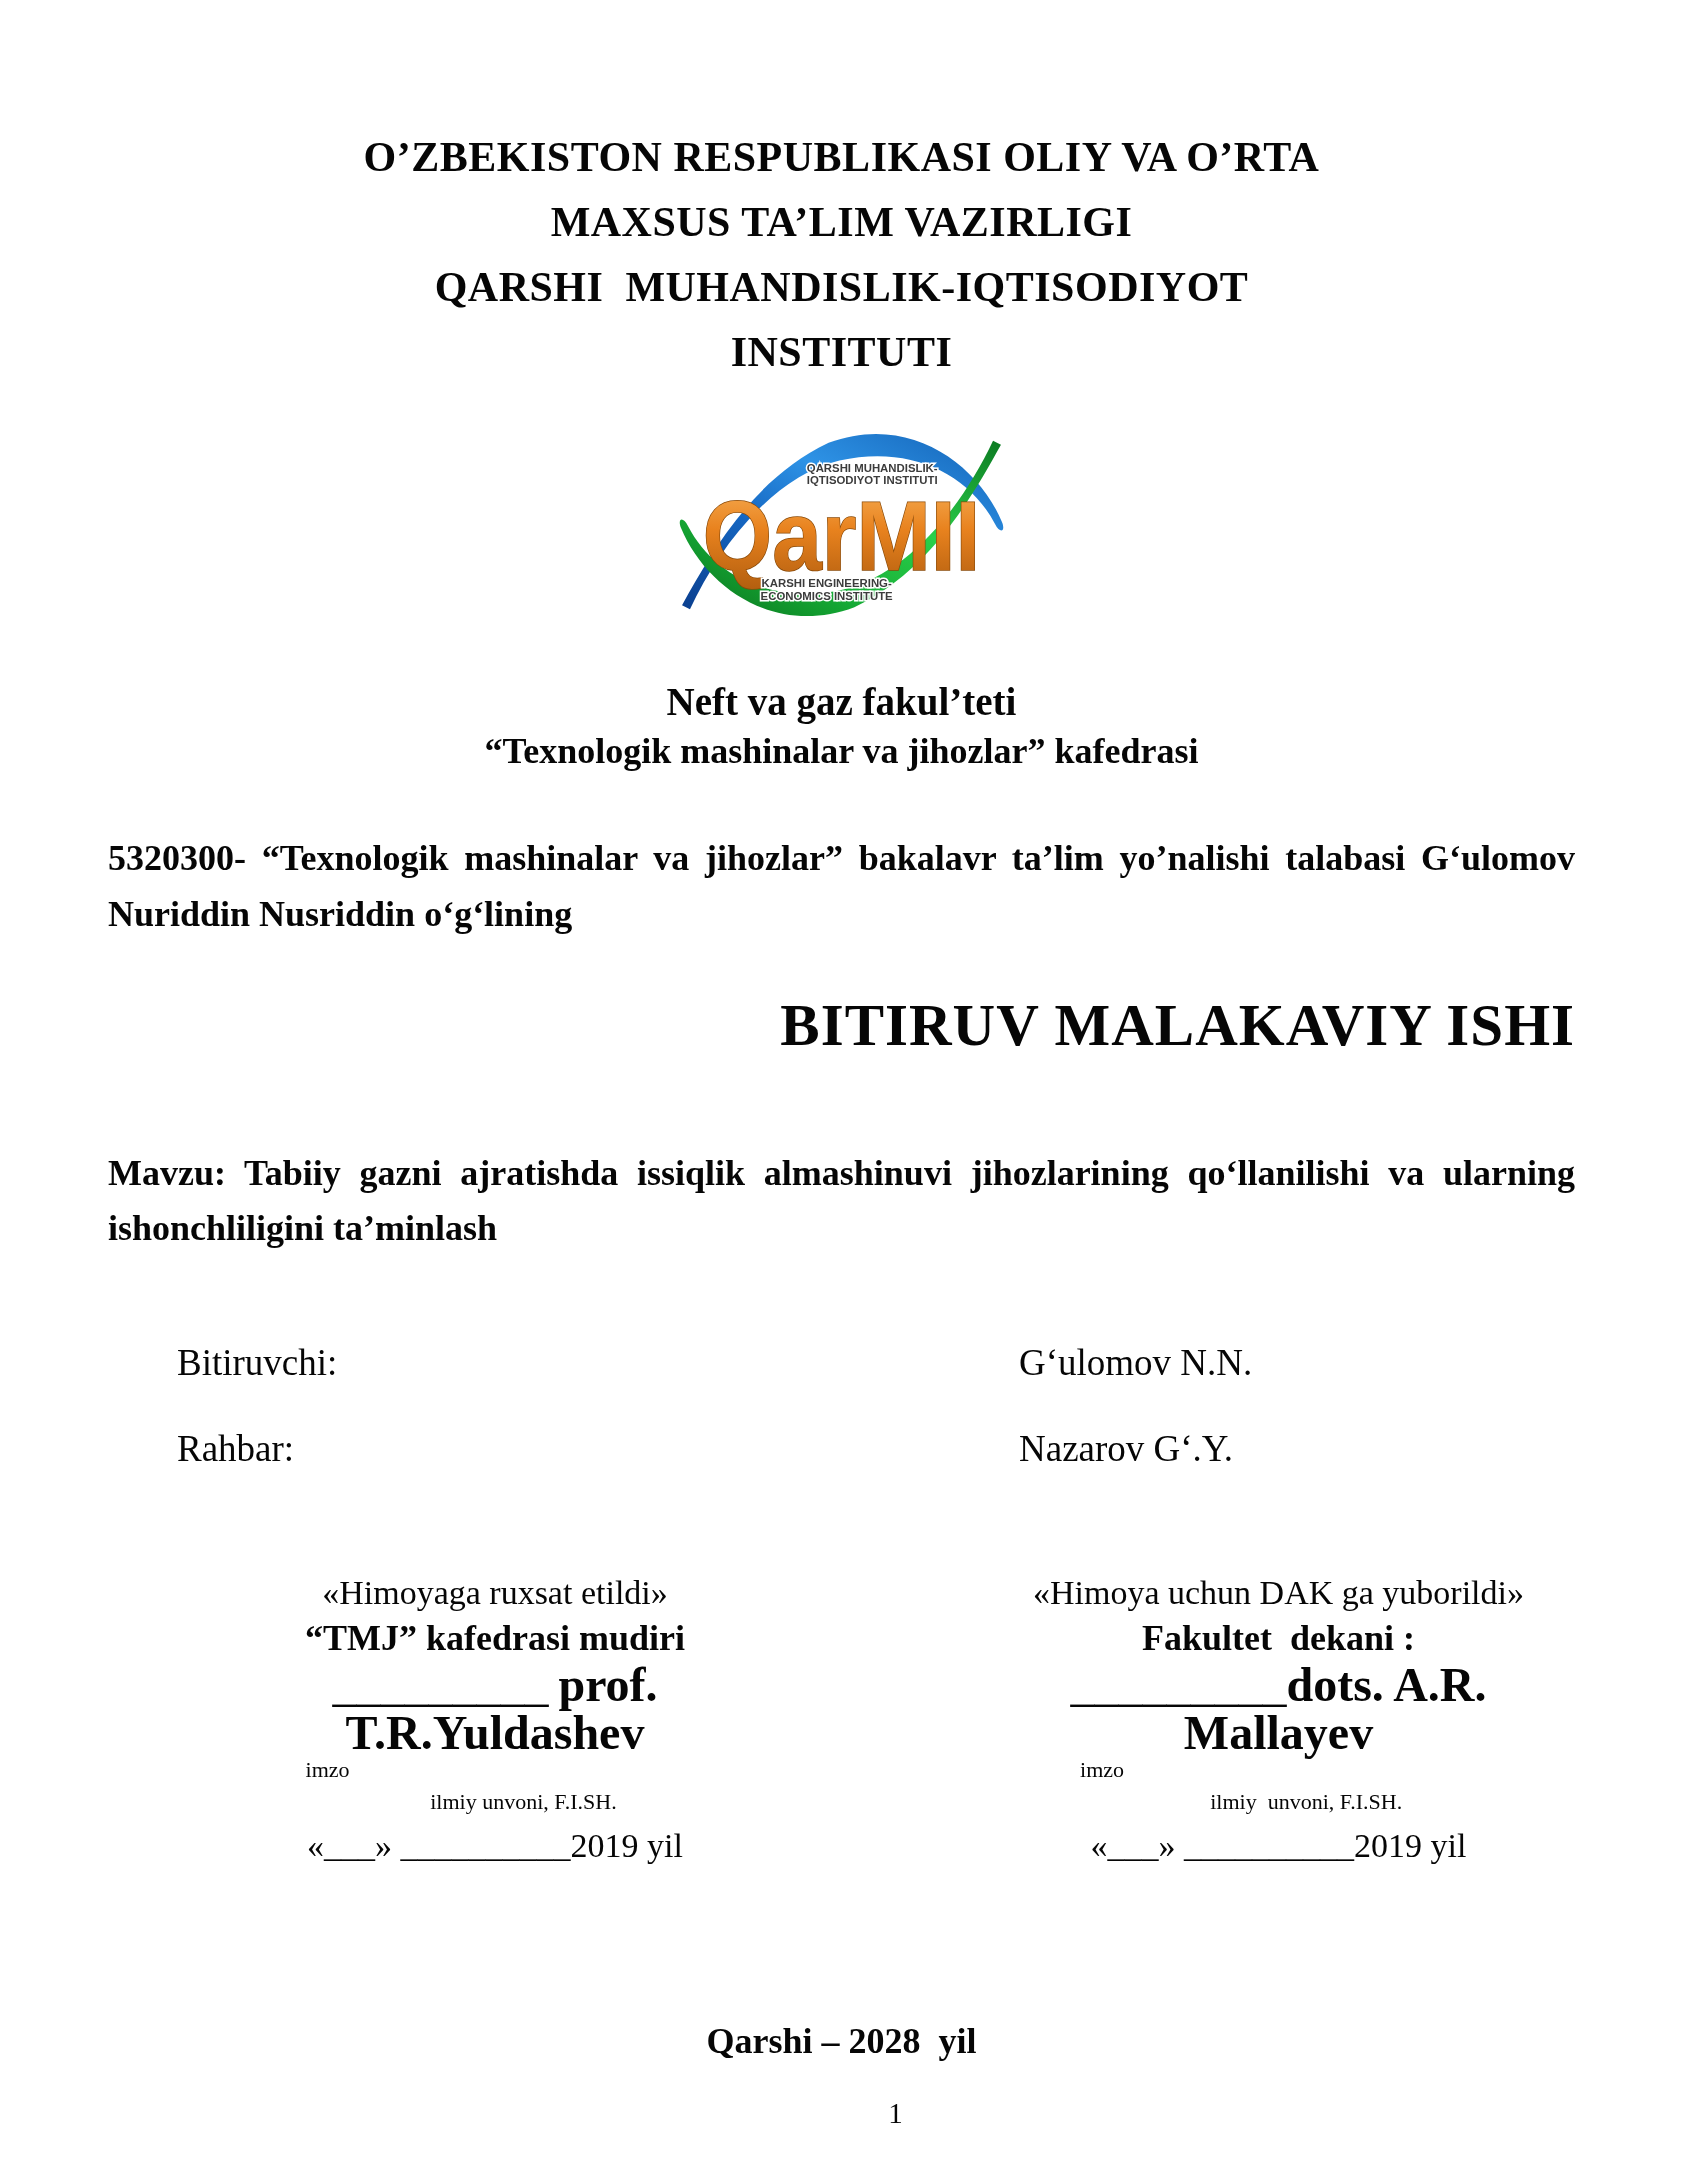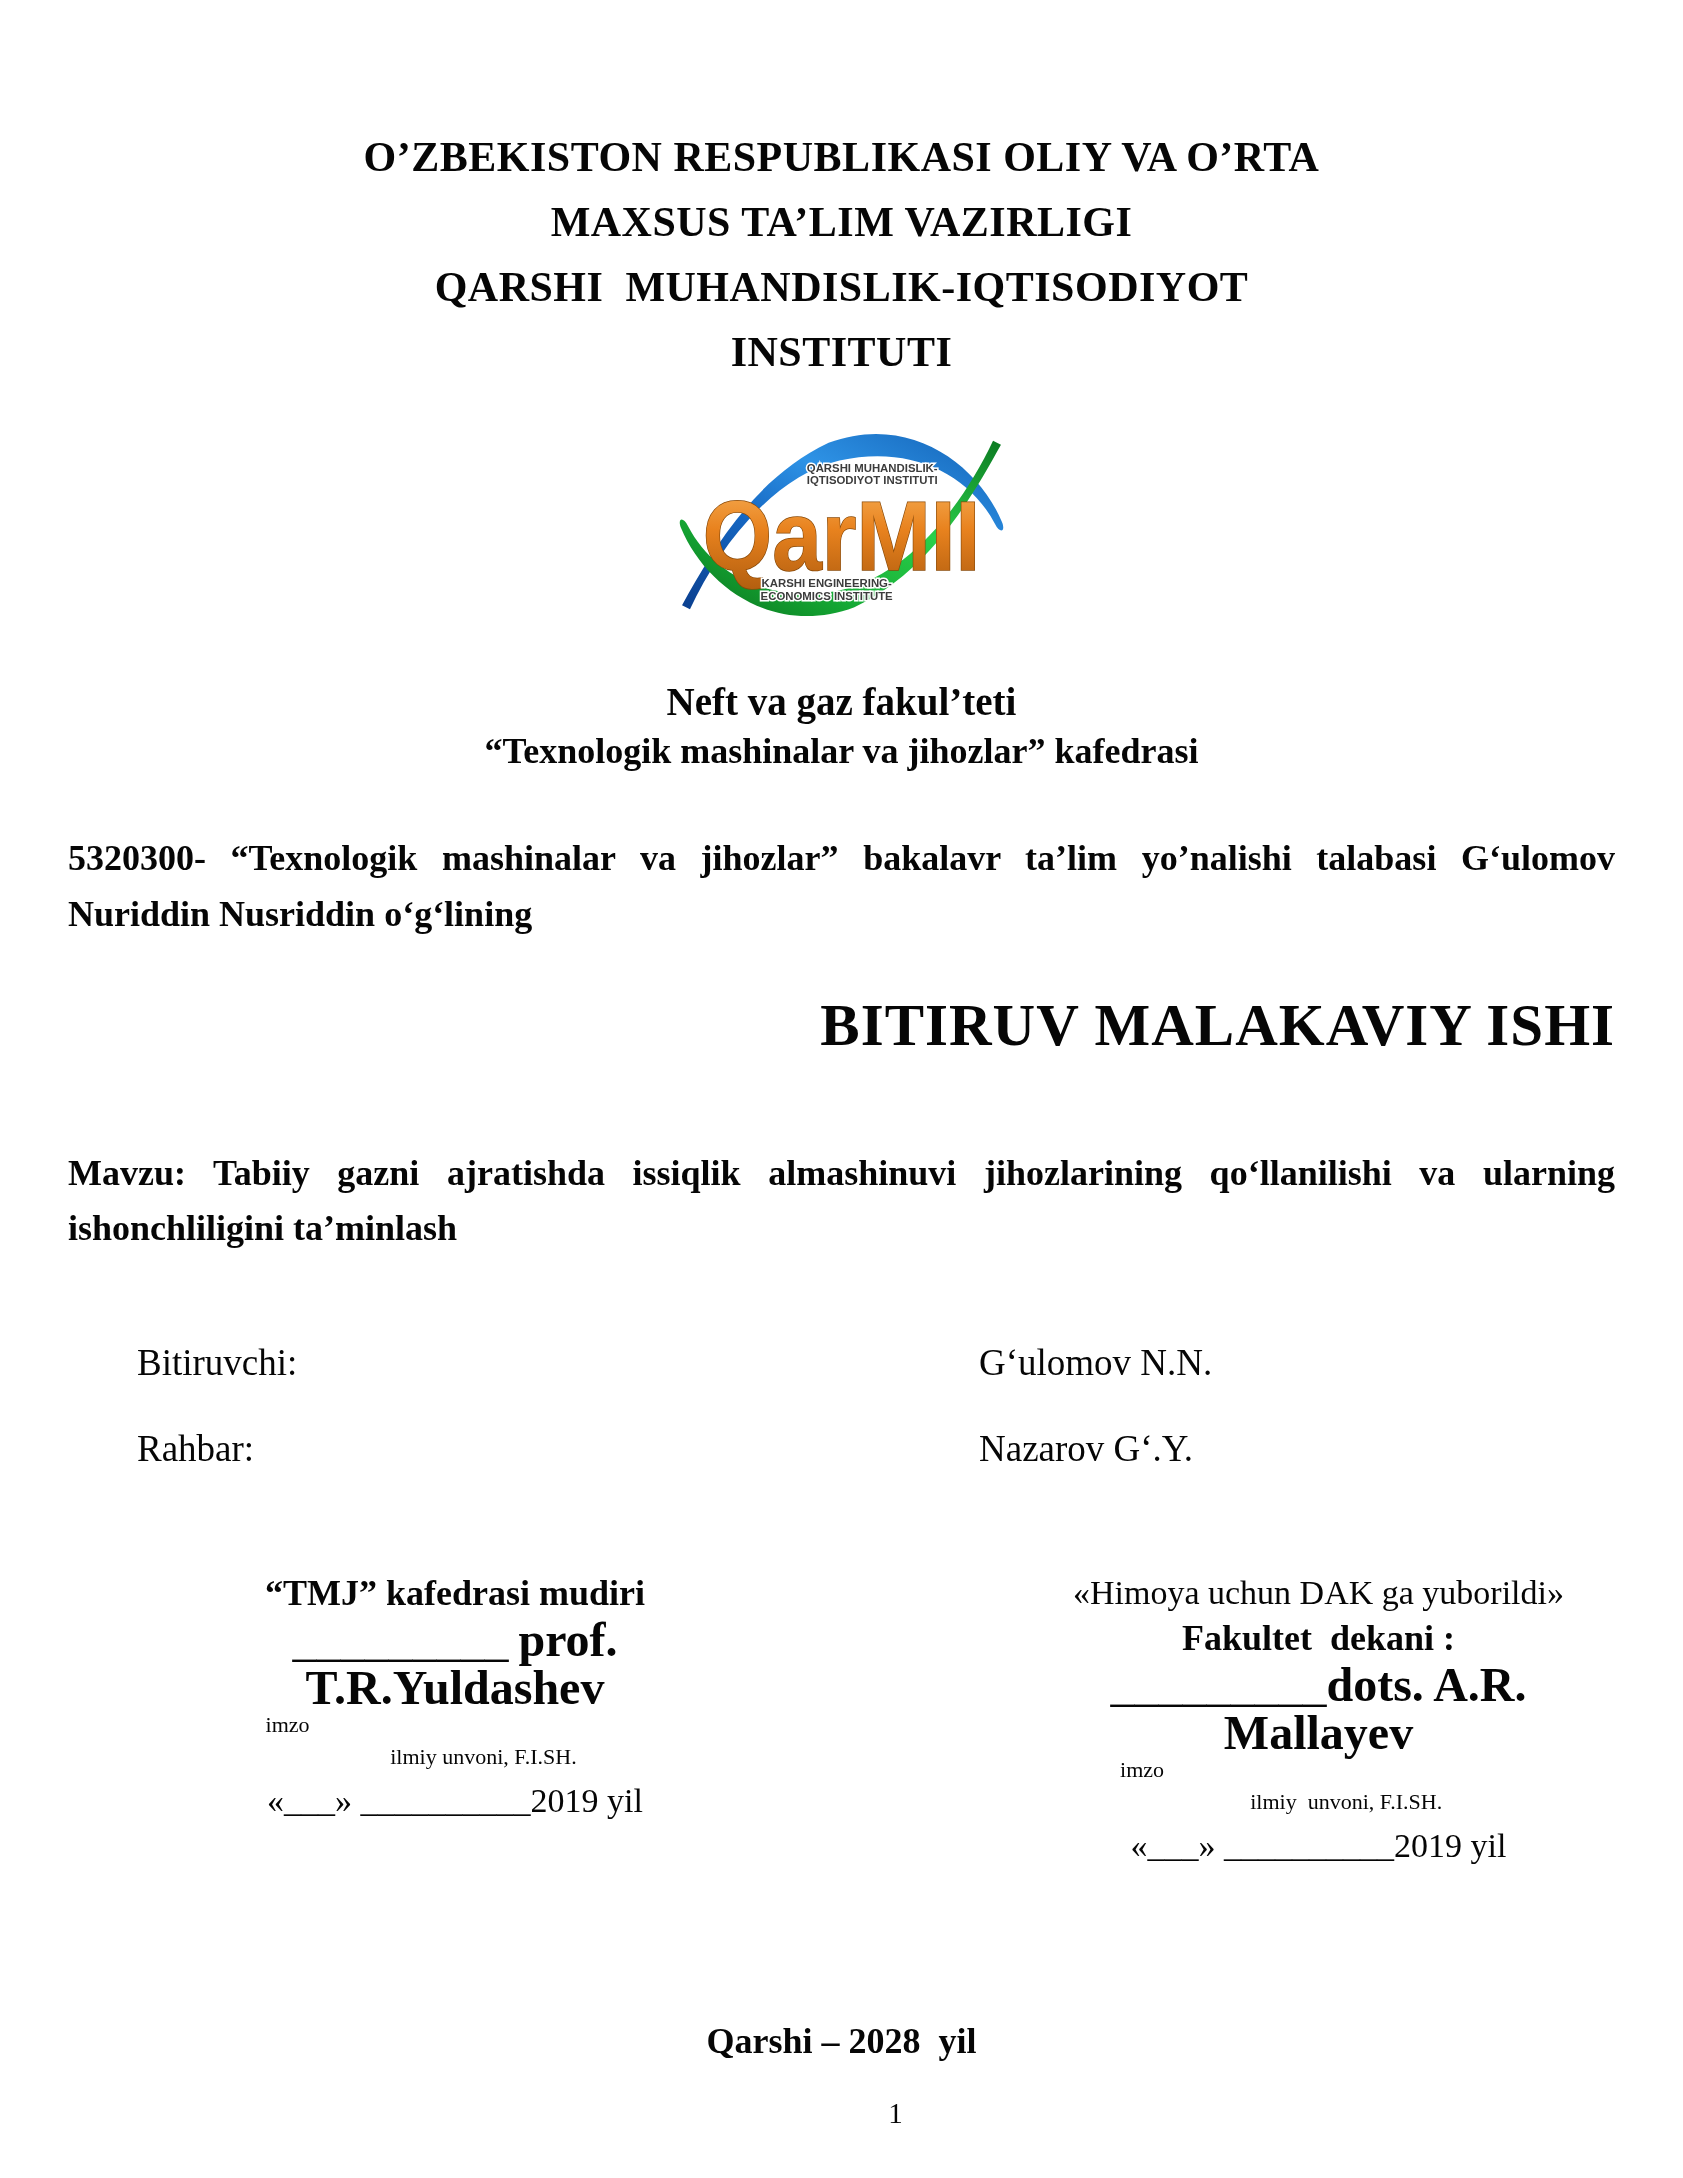--- a/index.html
+++ b/index.html
@@ -3,21 +3,21 @@
 <meta charset="utf-8">
 <style>
   * { margin:0; padding:0; box-sizing:border-box; }
   html,body { background:#ffffff; }
   .page {
     position:relative;
     width:1683px; height:2178px;
     background:#ffffff;
     color:#060606;
     font-family:"Liberation Serif","DejaVu Serif",serif;
-    padding:0 68px;
+    padding:0 108px;
     overflow:hidden;
   }
   .pre { white-space:pre-wrap; }
 
   
   .header {
     margin-top:125px;
     text-align:center;
     font-weight:bold;
     font-size:42px;
@@ -150,20 +150,21 @@
     </div>
     <div class="person">
       <span class="role">Rahbar:</span>
       <span class="name">Nazarov G‘.Y.</span>
     </div>
   </div>
 
   <div class="sigs">
 
     <div class="sig sig-left">
+      <div class="permission pre">«Himoyaga ruxsat etildi»</div>
       <div class="position pre">“TMJ” kafedrasi mudiri</div>
       <div class="signline"><span class="blank">_________</span><span class="signer">prof. T.R.Yuldashev</span></div>
       <div class="sublabels">
         <span class="imzo pre">imzo</span>
         <span class="title pre">ilmiy unvoni, F.I.SH.</span>
       </div>
       <div class="dateline pre">«___» __________2019 yil</div>
     </div>
 
     <div class="sig sig-right">

